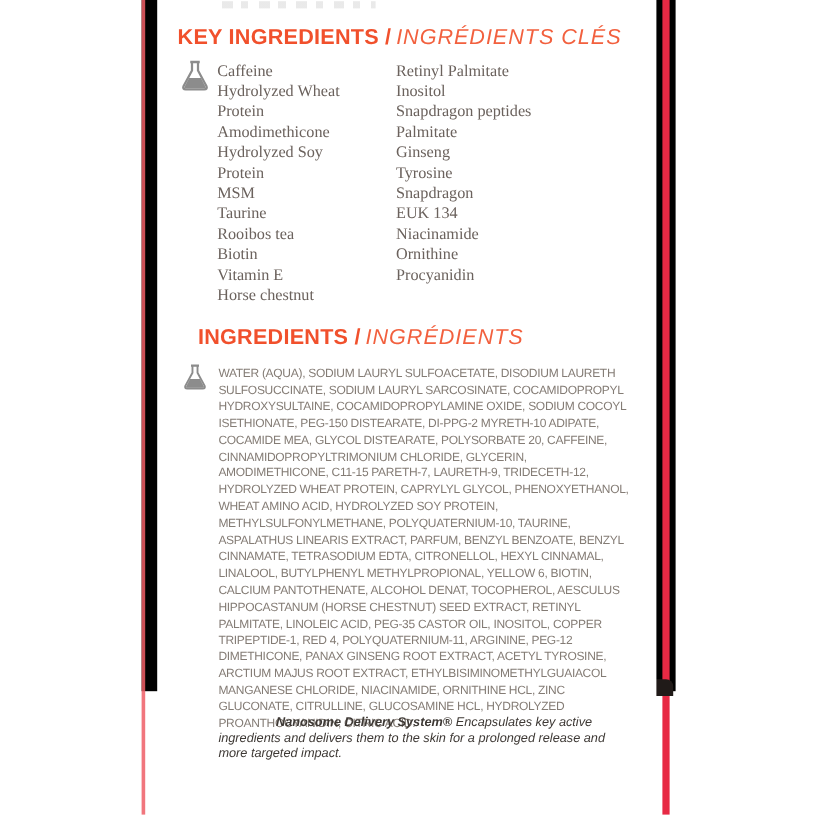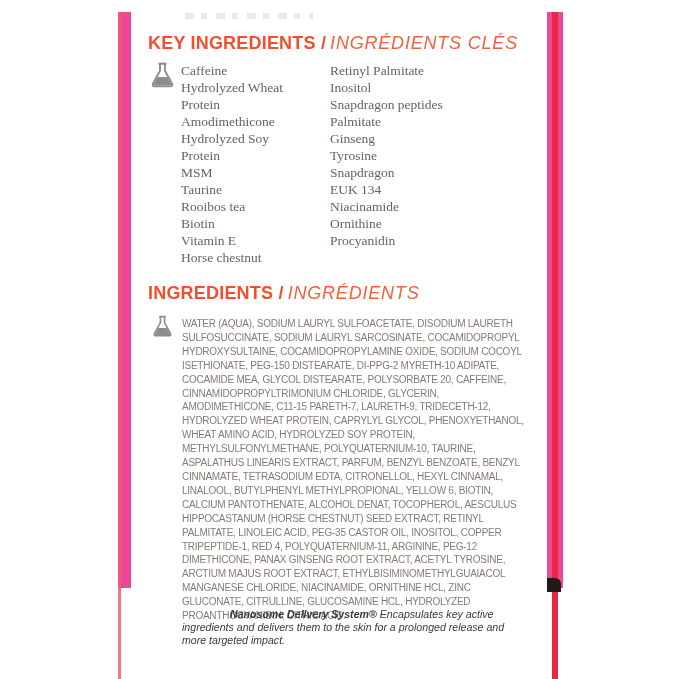--- a/index.html
+++ b/index.html
@@ -3,22 +3,22 @@
 <meta charset="utf-8">
 <style>
   html,body{margin:0;padding:0;}
   body{
     width:679px;height:679px;background:#ffffff;overflow:hidden;position:relative;
     font-family:"Liberation Sans","DejaVu Sans",sans-serif;
     -webkit-font-smoothing:antialiased;
   }
   
   .package{
-    position:absolute;left:118px;top:12px;width:445px;height:576px;
-    background:#ec4899;
+    position:absolute;left:118px;top:0;width:445px;height:576px;
+    background:#000000;
   }
   .package .edge-left{
     position:absolute;left:0;top:0;width:3px;height:679px;background:#EE5E66;opacity:.85;
   }
   .package .edge-right-dark{
     position:absolute;right:5px;top:0;width:6px;height:679px;background:#E72944;
   }
   .package .corner-blob{
     position:absolute;right:2px;bottom:-4px;width:24px;height:14px;
     background:#201A18;border-radius:6px 6px 0 0;
@@ -33,21 +33,21 @@
     background:repeating-linear-gradient(90deg,#d8d8d8 0 9px,transparent 9px 16px,#d8d8d8 16px 22px,transparent 22px 31px);
     opacity:.55;
   }
   .heading{
     position:absolute;left:17px;white-space:nowrap;
     font-size:18px;letter-spacing:.2px;
   }
   .heading .h-bold{font-weight:bold;color:#F1502C;font-style:normal;}
   .heading .h-ital{font-style:italic;color:#F2603E;font-weight:normal;margin-left:4px;letter-spacing:.8px;}
   .heading1{top:21px;}
-  .heading2{top:271px;}
+  .heading2{top:271px;margin-left:17px;}
 
   .flask{position:absolute;}
   .flask1{left:19px;top:50px;width:25px;height:28px;}
   .flask2{left:21px;top:303px;width:21px;height:24px;}
 
   .keycols{position:absolute;top:50px;left:50px;width:340px;color:#6B625D;
     font-size:13.5px;line-height:17px;}
   .keycol{position:absolute;top:0;font-family:Liberation Serif, serif;}
   .keycol1{left:0;width:122px;}
   .keycol2{left:149px;width:180px;}

